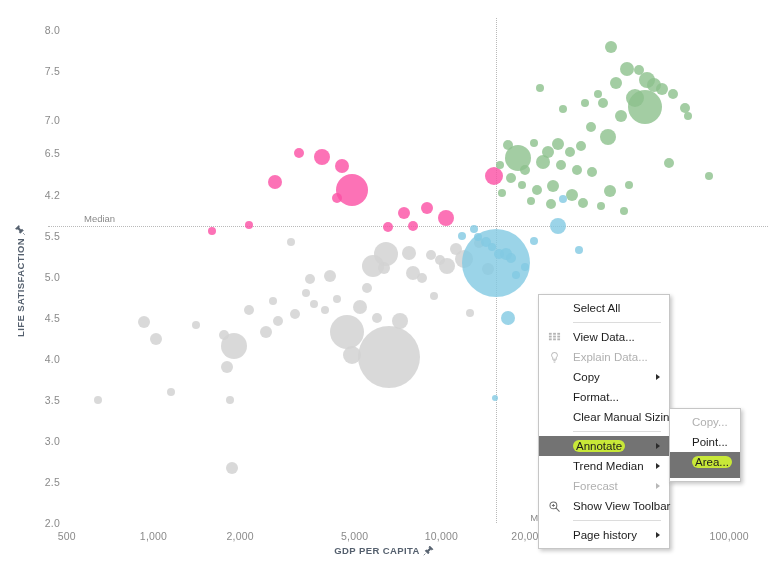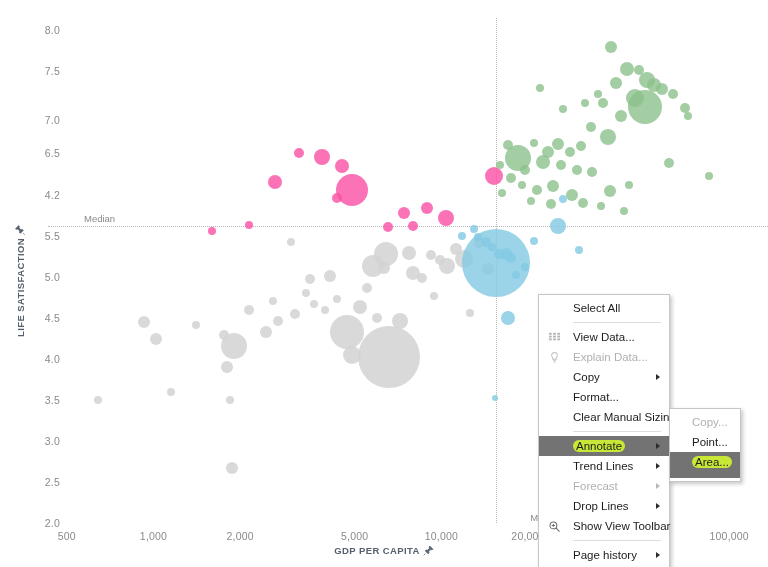--- a/index.html
+++ b/index.html
@@ -248,23 +248,22 @@
               <path d="M7 1.6 a3.1 3.1 0 0 0 -1.9 5.6 v1.6 h3.8 V7.2 A3.1 3.1 0 0 0 7 1.6z"></path>
               <path d="M5.6 10.4 h2.8"></path>
               <path d="M6.1 12 h1.8"></path>
             </g>
           </svg></span><span>Explain Data...</span></div>
       <div class="mi"><span>Copy</span><span class="arrow"></span></div>
       <div class="mi"><span>Format...</span></div>
       <div class="mi"><span>Clear Manual Sizing</span></div>
       <div class="sep"></div>
       <div class="mi sel"><span class="hl">Annotate</span><span class="arrow"></span></div>
-      <div class="mi"><span>Trend Lines</span><span class="arrow"></span></div>
+      <div class="mi"><span>Trend Median</span><span class="arrow"></span></div>
       <div class="mi disabled"><span>Forecast</span><span class="arrow"></span></div>
-      <div class="mi"><span>Drop Lines</span><span class="arrow"></span></div>
       <div class="mi"><span class="gicon"><svg viewBox="0 0 14 14" width="13" height="13">
             <g fill="none" stroke="#6a6a6a" stroke-width="1.1">
               <circle cx="5.8" cy="5.8" r="3.7"></circle>
               <path d="M8.6 8.6 L12.4 12.4"></path>
               <path d="M4.2 5.8 h3.2 M5.8 4.2 v3.2"></path>
             </g>
           </svg></span><span>Show View Toolbar</span></div>
       <div class="sep"></div>
       <div class="mi"><span>Page history</span><span class="arrow"></span></div>
     </div>

